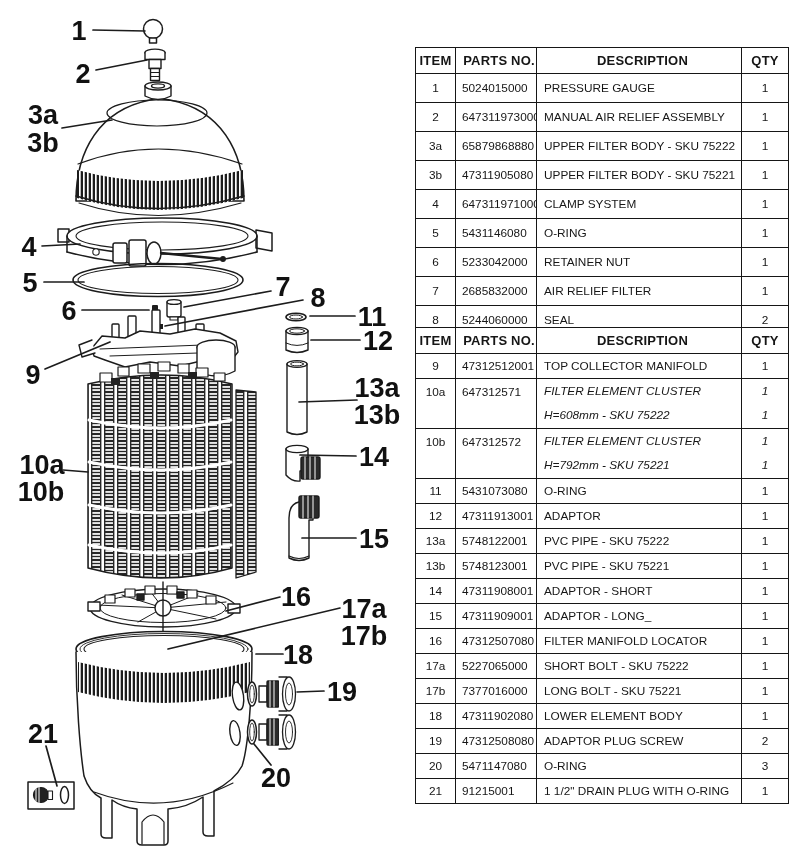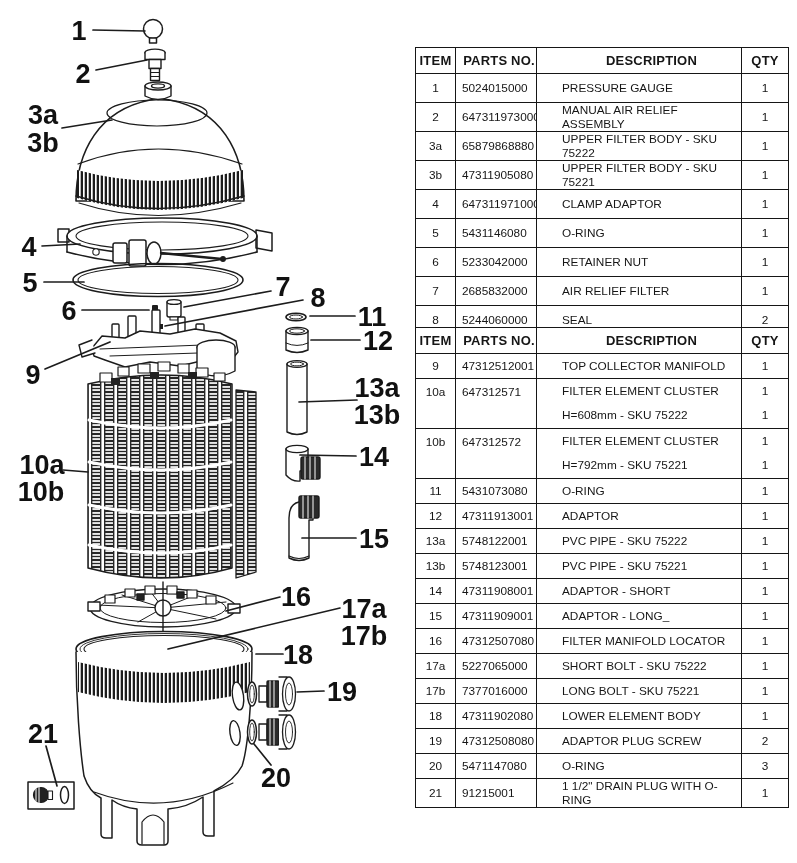--- a/index.html
+++ b/index.html
@@ -27,23 +27,23 @@
     text-align:center; padding:2px 0 2px 6px; letter-spacing:0.2px;
   }
   .parts-table th.c-item, .parts-table th.c-qty { text-align:center; padding-left:0; }
   .parts-table td { font-size:11.8px; vertical-align:middle; }
   #table0 td { height:29px; }
   #table1 td { height:25px; }
   #table1 tr.tall td { height:50px; vertical-align:top; }
   #table1 tr.tall .c-item, #table1 tr.tall .c-part { padding-top:6px; }
   .parts-table .c-item { text-align:center; }
   .parts-table .c-part { padding-left:6px; }
-  .parts-table .c-desc { padding-left:25px; }
+  .parts-table .c-desc { padding-left:7px; }
   .parts-table .c-qty  { text-align:center; }
-  #table1 tr.tall .c-desc div, #table1 tr.tall .c-qty div { height:24px; line-height:25px; }
+  #table1 tr.tall .c-desc div, #table1 tr.tall .c-qty div { height:24px; line-height:25px;font-style:italic; }
   #table1 tr.tall .c-item, #table1 tr.tall .c-part { vertical-align:top; }
 </style>
 </head>
 <body>
 
 <svg id="diagram" width="420" height="863" viewBox="0 0 420 863" stroke-linecap="round" stroke-linejoin="round">
   <defs>
     <pattern id="ribs" width="4" height="10" patternUnits="userSpaceOnUse">
       <rect width="4" height="10" fill="#ffffff"></rect>
       <rect x="0.7" width="2.3" height="10" fill="#1c1c1c"></rect>
@@ -360,21 +360,21 @@
           <div>UPPER FILTER BODY - SKU 75221</div>
         </td>
         <td class="c-qty">
           <div>1</div>
         </td>
       </tr>
       <tr>
         <td class="c-item">4</td>
         <td class="c-part">647311971000</td>
         <td class="c-desc">
-          <div>CLAMP ADAPTOR</div>
+          <div>CLAMP SYSTEM</div>
         </td>
         <td class="c-qty">
           <div>1</div>
         </td>
       </tr>
       <tr>
         <td class="c-item">5</td>
         <td class="c-part">5431146080</td>
         <td class="c-desc">
           <div>O-RING</div>

